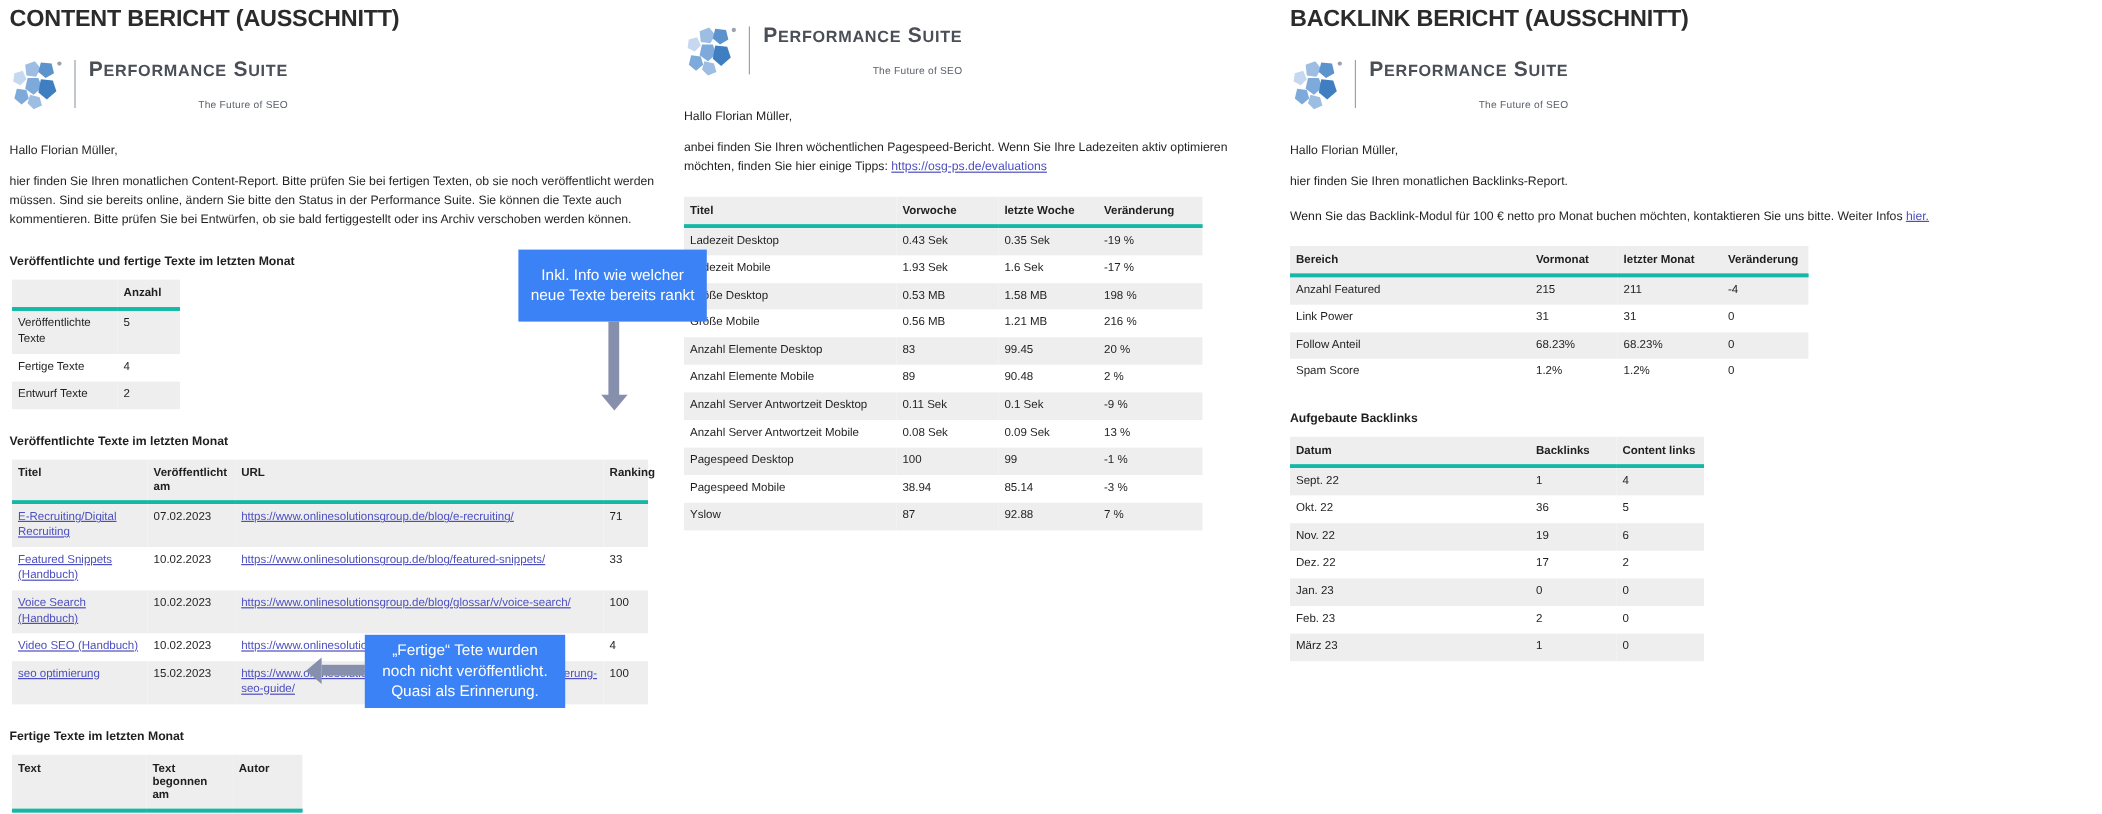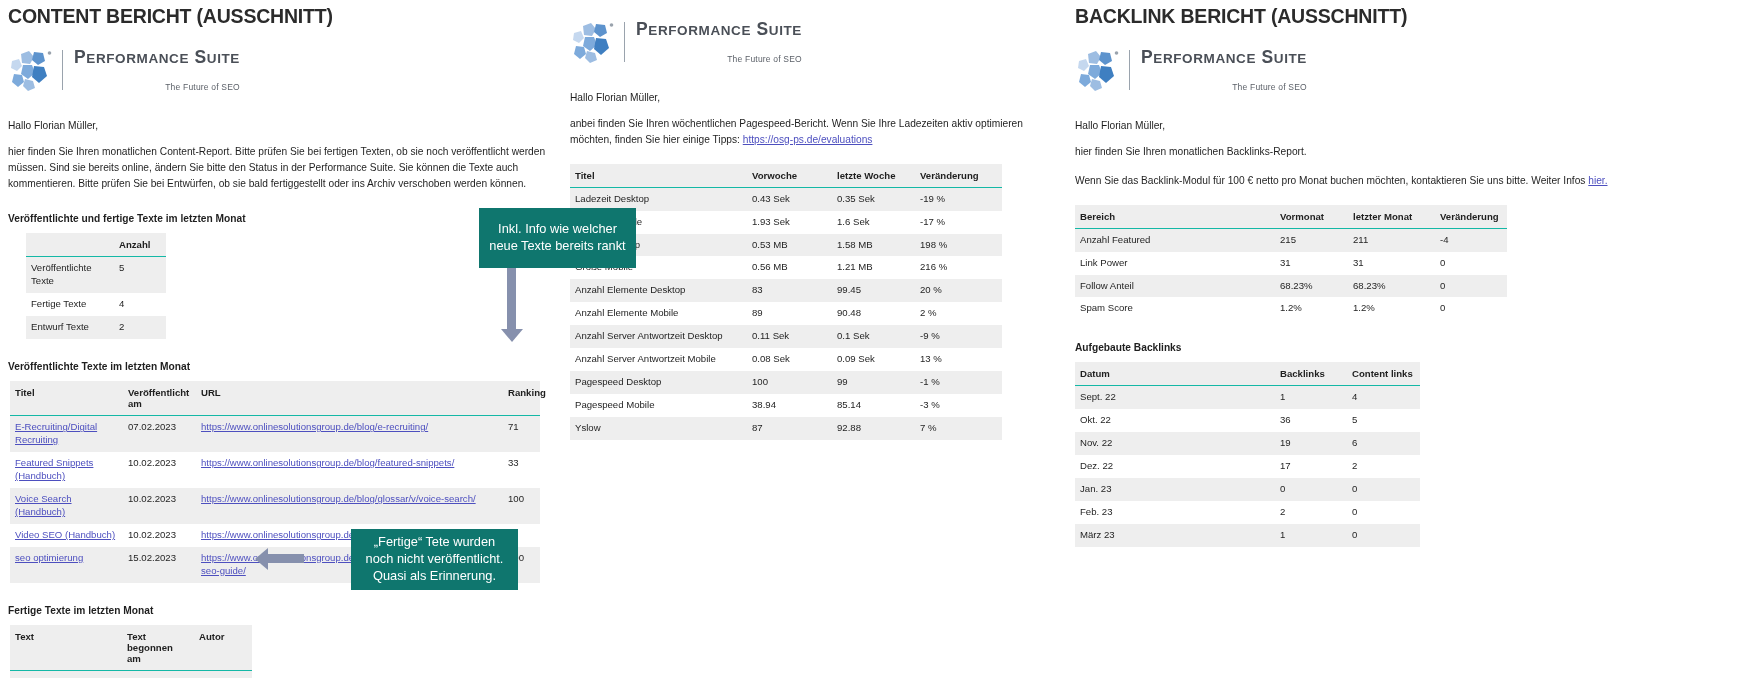--- a/index.html
+++ b/index.html
@@ -63,32 +63,32 @@
     border-collapse: collapse;
     font-size: 9.6px;
     color: #1f1f1f;
     table-layout: fixed;
   }
   table.rep th {
     text-align: left; font-weight: bold;
     background: #eeeeee;
     padding: 6px 6px 6px 5px;
     vertical-align: top;
-    border-bottom: 1px solid #14b8a6;
+    border-bottom: 3px solid #14b8a6;
   }
   table.rep td {
     text-align: left;
     padding: 5px 6px 5px 5px;
     vertical-align: top;
     line-height: 1.35;
   }
   table.rep tbody tr.odd td { background: #eeeeee; }
   table.rep tbody tr.even td { background: #ffffff; }
 
-  .t-counts { width: 140px; margin-left: 18px; }
+  .t-counts { width: 140px; margin-left: 2px; }
   .t-counts th:first-child { width: 88px; }
   .t-counts td:first-child { width: 88px; }
 
   .t-pub { width: 530px; margin-left: 2px; }
   .t-pub col.c1 { width: 113px; }
   .t-pub col.c2 { width: 73px; }
   .t-pub col.c3 { width: 307px; }
   .t-pub col.c4 { width: 37px; }
 
   .t-fertig { width: 242px; margin-left: 2px; }
@@ -109,28 +109,27 @@
   .t-back col.c4 { width: 72px; }
 
   .t-aufge { width: 345px; }
   .t-aufge col.c1 { width: 200px; }
   .t-aufge col.c2 { width: 72px; }
   .t-aufge col.c3 { width: 73px; }
 
   
   .callout {
     position: absolute;
-    background: #0f766e;
+    background: #3b82f6;
     color: #ffffff;
     font-size: 12.8px;
     line-height: 1.32;
     text-align: center;
     display: flex; align-items: center; justify-content: center;
     padding: 6px 10px;
-    margin-left: 47px;
   }
   #callout-ranking { left: 432px; top: 208px; width: 157px; height: 60px; }
   #callout-fertige { left: 304px; top: 529px; width: 167px; height: 61px; }
 
   .arrow-down {
     position: absolute;
     left: 507px; top: 268px;
     width: 9px; height: 62px;
     background: #8690ad;
   }

